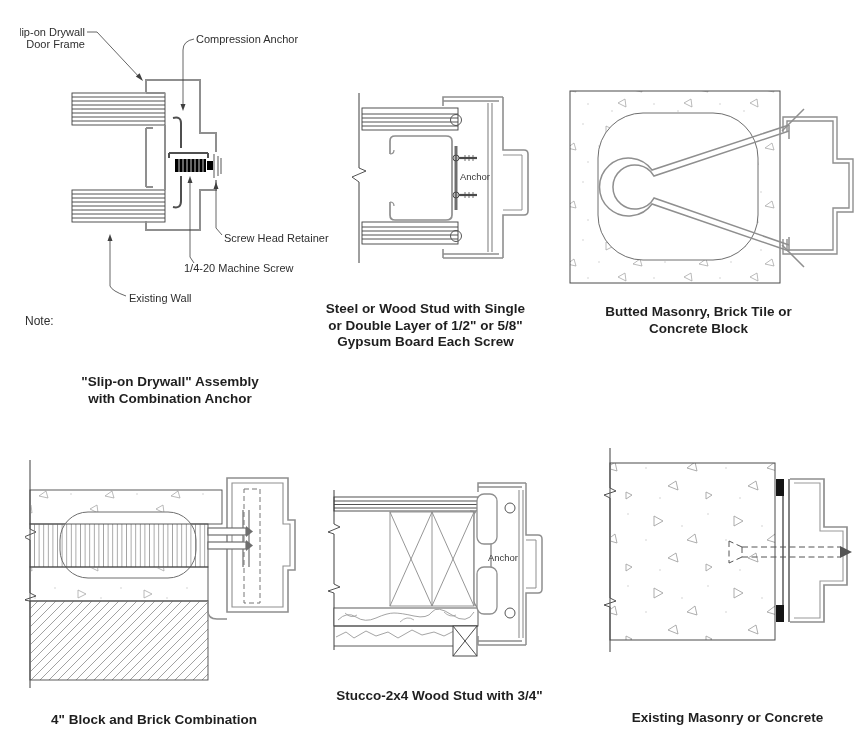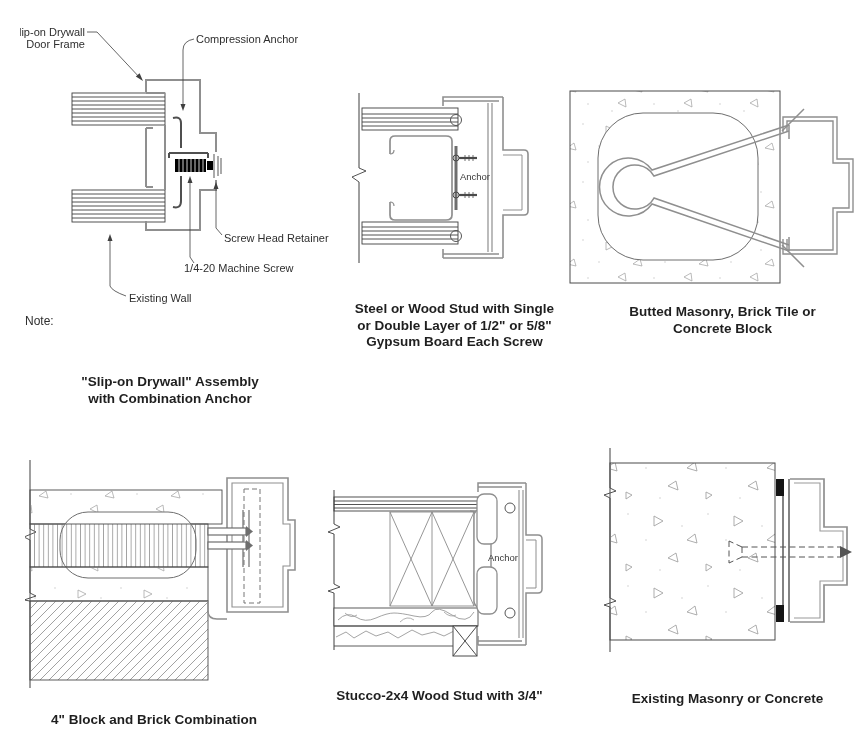--- a/index.html
+++ b/index.html
@@ -115,21 +115,21 @@
       <path d="M443,258 H503 M443,254 H499 M443,258 V249"></path>
       <path d="M488,103 V252 M492,103 V252" stroke-width="1.2"></path>
     </g>
     <g stroke="#555555" stroke-width="1" fill="none">
       <circle cx="456" cy="120" r="5.5"></circle>
       <circle cx="456" cy="236" r="5.5"></circle>
     </g>
     <text class="small" x="475" y="180" text-anchor="middle">Anchor</text>
   </svg>
 
-  <div class="cap" style="left:337px;top:301px;width:235px">
+  <div class="cap" style="left:308px;top:301px;width:235px">
     <div>Steel or Wood Stud with Single</div>
     <div>or Double Layer of 1/2" or 5/8"</div>
     <div>Gypsum Board Each Screw</div>
   </div>
 
   <svg class="abs" style="left:565px;top:85px" width="295" height="215" viewBox="565 85 295 215">
     <defs>
       <pattern id="pcC" width="66" height="58" patternUnits="userSpaceOnUse">
         <path d="M12,10 l8,4 -8,4 z" fill="none" stroke="#a8a8a8" stroke-width="0.8"></path>
         <path d="M46,27 l-7,5 9,2 z" fill="none" stroke="#a8a8a8" stroke-width="0.8"></path>
@@ -148,21 +148,21 @@
       <path d="M789,131 L654,176 A22,22 0 1 0 654,198 L789,245"></path>
       <path d="M789,125 V139 M789,251 V237"></path>
       <path d="M782,131 L804,109 M782,245 L804,267"></path>
     </g>
     <g stroke="#8f8f8f" stroke-width="1.4" fill="none">
       <path d="M783,132 V117 H837 V159 H853 V212 H837 V254 H783 V239"></path>
       <path d="M787,132 V121 H833 V163 H849 V208 H833 V250 H787 V239"></path>
     </g>
   </svg>
 
-  <div class="cap" style="left:585px;top:304px;width:275px">
+  <div class="cap" style="left:561px;top:304px;width:275px">
     <div>Butted Masonry, Brick Tile or</div>
     <div>Concrete Block</div>
   </div>
 
   <svg class="abs" style="left:25px;top:455px" width="272" height="250" viewBox="25 455 272 250">
     <defs>
       <pattern id="pcD" width="66" height="58" patternUnits="userSpaceOnUse">
         <path d="M12,10 l8,4 -8,4 z" fill="none" stroke="#a8a8a8" stroke-width="0.8"></path>
         <path d="M46,27 l-7,5 9,2 z" fill="none" stroke="#a8a8a8" stroke-width="0.8"></path>
         <path d="M24,45 l7,-4 1,8 z" fill="none" stroke="#a8a8a8" stroke-width="0.8"></path>
@@ -284,17 +284,17 @@
       <rect x="776" y="479" width="8" height="17"></rect>
       <rect x="776" y="605" width="8" height="17"></rect>
     </g>
     <g stroke="#555555" stroke-width="1" fill="none" stroke-dasharray="6,3.5">
       <path d="M742,547 H840 M742,557 H840"></path>
       <path d="M742,547 L729,541 M742,557 L729,563 M729,541 V563 M742,547 V557"></path>
     </g>
     <polygon points="852,552 840,546 840,558" fill="#555555"></polygon>
   </svg>
 
-  <div class="cap" style="left:600px;top:691px;width:255px">
+  <div class="cap" style="left:600px;top:710px;width:255px">
     <div>Existing Masonry or Concrete</div>
   </div>
 
 </div>
 
 </body></html>

